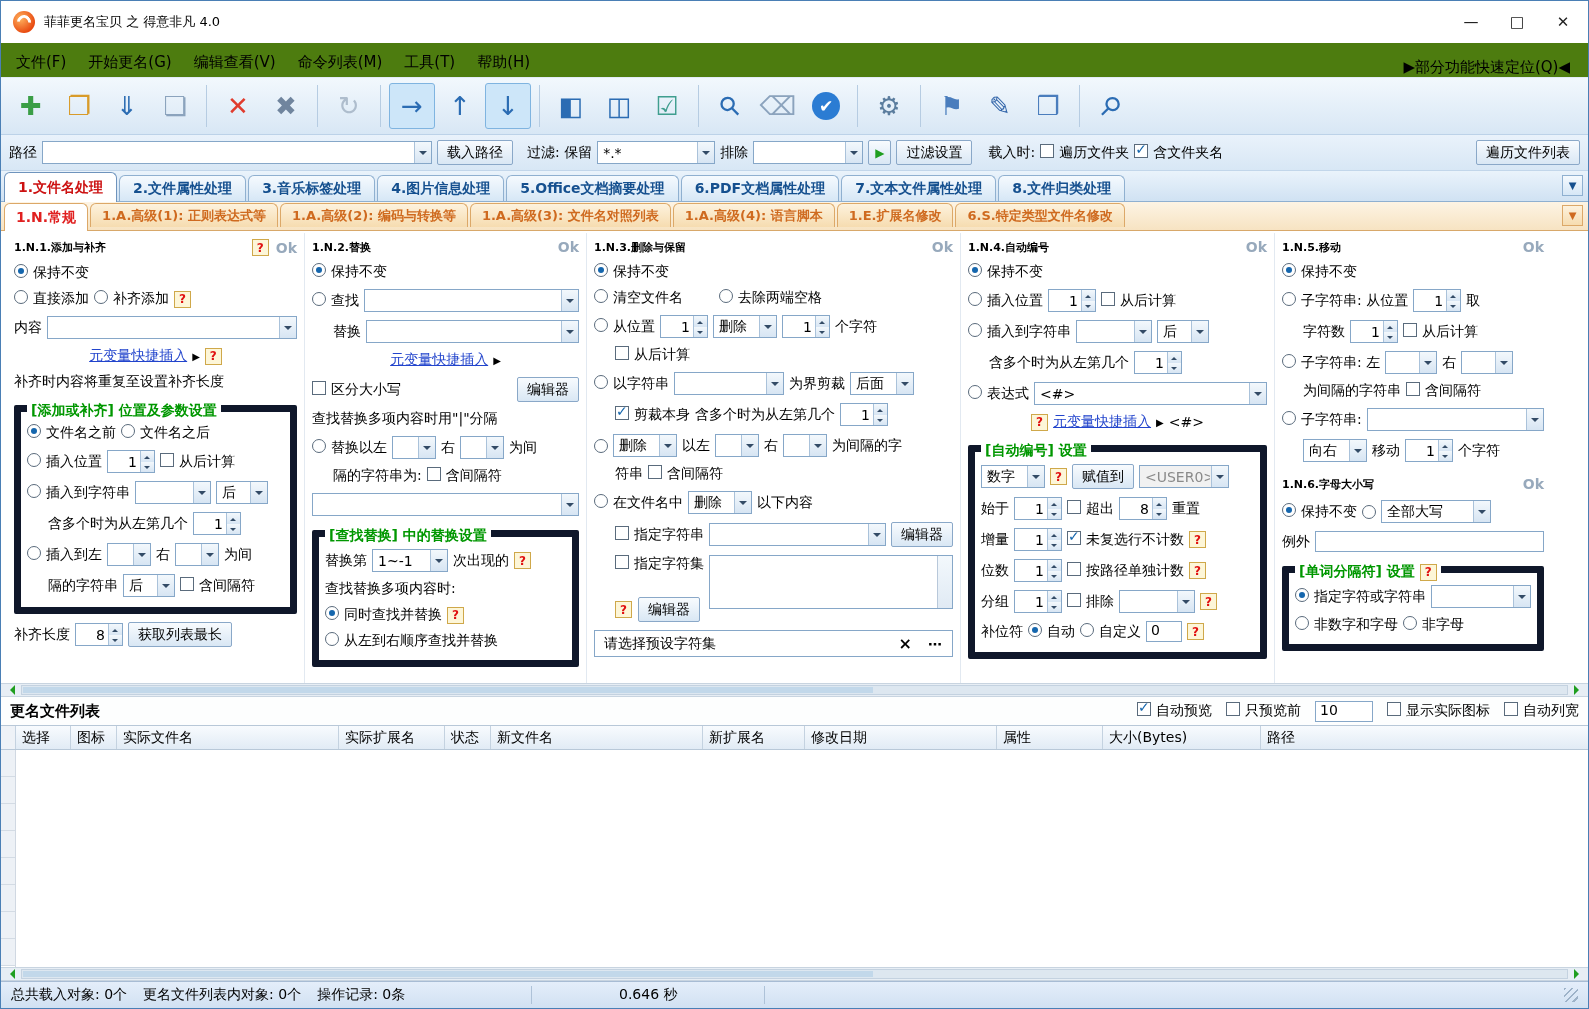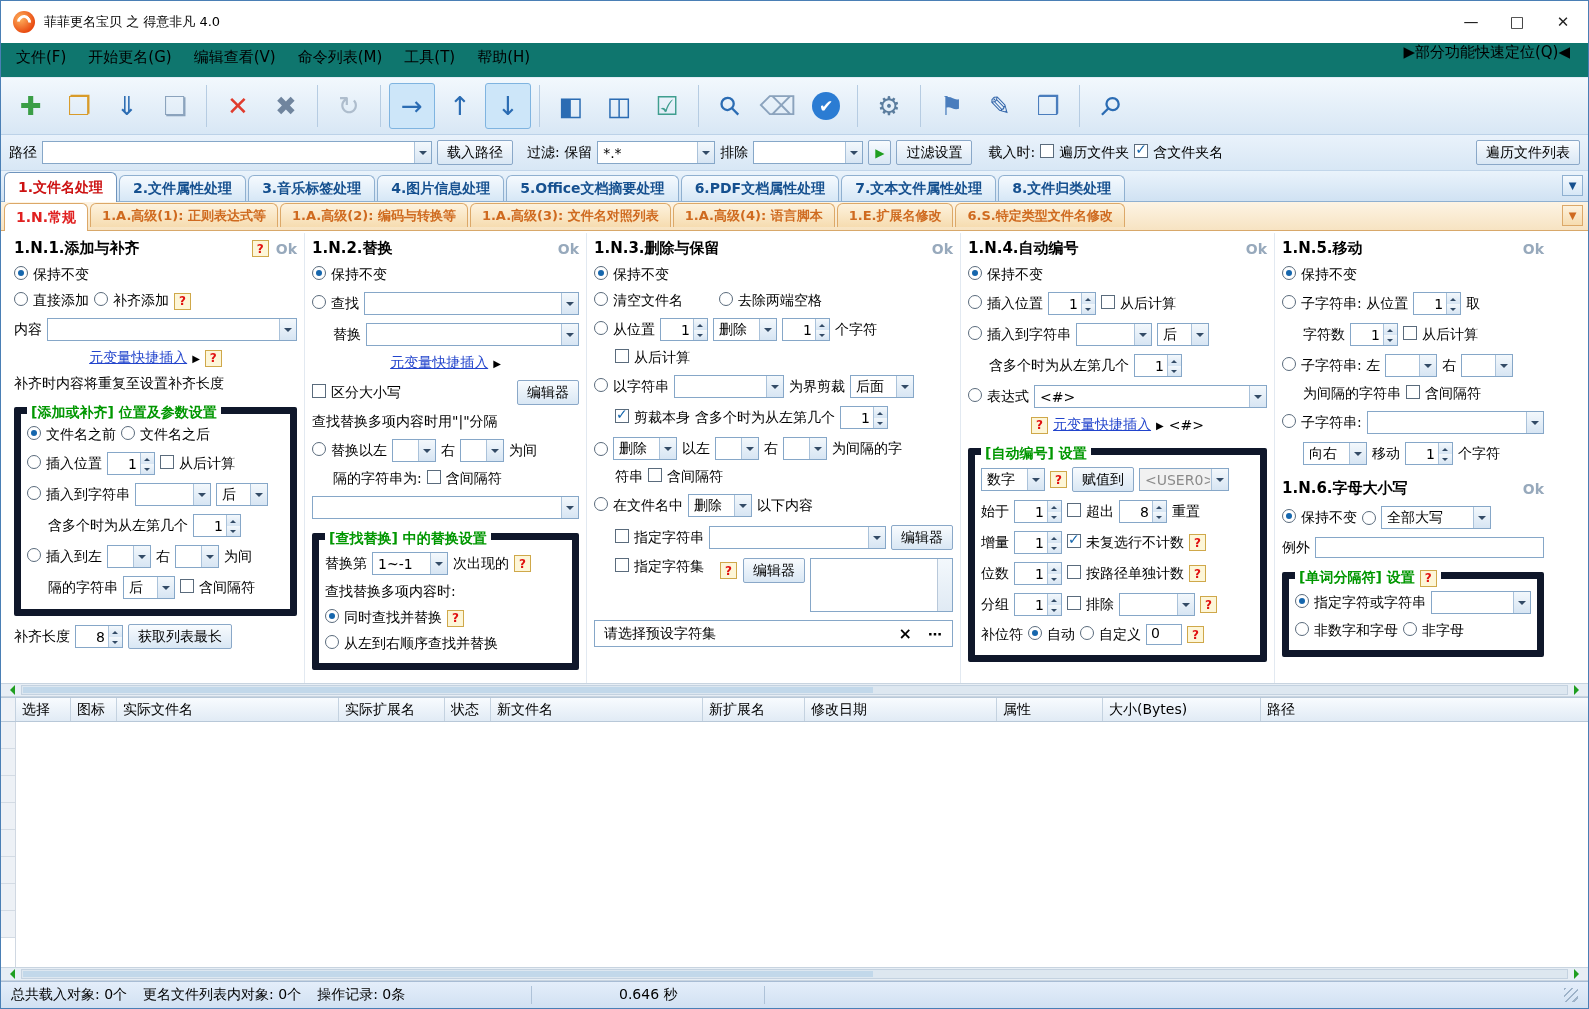--- a/index.html
+++ b/index.html
@@ -7,21 +7,21 @@
 body{font-family:"DejaVu Sans","Liberation Sans",sans-serif;font-size:14px;color:#000}
 .window{width:1589px;height:1009px;border:1px solid #4a7fb5;background:#fff;display:flex;flex-direction:column;overflow:hidden}
 
 .titlebar{height:42px;display:flex;align-items:center;padding:0 2px 0 12px;background:#fff;flex:none}
 .appicon{width:22px;height:22px;border-radius:50%;background:radial-gradient(circle at 35% 35%,#ffb25e,#e84a10 72%);position:relative;margin-right:9px;flex:none}
 .appicon::after{content:"";position:absolute;inset:4px;border:3px solid transparent;border-top-color:#fff;border-right-color:#fff;border-radius:50%;transform:rotate(-40deg)}
 .wtitle{font-size:13px}
 .wbtns{margin-left:auto;display:flex}
 .wbtn{width:46px;height:34px;display:flex;align-items:center;justify-content:center;font-size:15px;color:#222}
 
-.menubar{height:34px;display:flex;align-items:flex-start;background:#0f766e;padding:0 4px;flex:none}
+.menubar{height:34px;display:flex;align-items:flex-end;background:#4d7c0f;padding:0 4px;flex:none}
 .mitem{padding:5px 11px;font-size:15px}
 .qlocate{margin-left:auto;margin-right:14px;font-size:15px}
 
 .toolbar{height:58px;background:linear-gradient(#f2f8fd,#d8e7f5);border-top:1px solid #e2ecf6;border-bottom:1px solid #bcd2e8;display:flex;align-items:center;padding:0 6px;flex:none}
 .tbtn{width:46px;height:46px;display:flex;align-items:center;justify-content:center;border:1px solid transparent;border-radius:3px;margin:0 1px}
 .tbtn.pressed{background:#cde6f9;border-color:#7fb4e0}
 .tg{font-size:26px;line-height:1}
 .tg.rot{transform:rotate(-45deg)}
 .tg.pinrot{transform:rotate(45deg);font-weight:bold}
 .tg.circ{background:#2b7cd3;color:#fff;width:28px;height:28px;border-radius:50%;display:flex;align-items:center;justify-content:center;font-size:17px}
@@ -63,21 +63,21 @@
 .tabmore1{margin-left:auto;width:21px;height:21px;margin-bottom:5px;margin-right:2px;border:1px solid #8fb0d0;background:linear-gradient(#f5fafe,#d6e7f6);color:#15508f;font-size:10px;display:flex;align-items:center;justify-content:center;flex:none}
 .tabs2{height:29px;background:linear-gradient(#fdf4e4,#f7e3c2);display:flex;align-items:flex-end;padding:0 3px;flex:none;border-bottom:1px solid #d8a86a}
 .tab2{height:24px;display:flex;align-items:center;padding:0 11px;margin-right:2px;border:1px solid #dca868;border-bottom:none;border-radius:6px 6px 0 0;background:linear-gradient(#fdf2dd,#f6dcb0);color:#cf6a1f;font-weight:bold;font-size:13px;white-space:nowrap}
 .tab2.active{height:28px;background:#fff;color:#e02020;margin-bottom:-1px;font-size:14px}
 .tabmore2{margin-left:auto;width:21px;height:21px;margin-bottom:4px;margin-right:2px;border:1px solid #dca868;background:linear-gradient(#fdf2dd,#f6dcb0);color:#cf6a1f;font-size:10px;display:flex;align-items:center;justify-content:center;flex:none}
 
 .panels{height:452px;display:flex;background:#fff;padding:2px 4px 0 6px;overflow:hidden;flex:none}
 .panel{padding:0 7px;border-right:1px solid #e2e9f1;overflow:hidden}
 .panel:last-child{border-right:none}
 .phead{display:flex;align-items:center;gap:7px;margin:6px 0 2px}
-.ptitle{font-weight:bold;font-size:15px;white-space:nowrap}
+.ptitle{font-weight:bold;font-size:11px;white-space:nowrap}
 .fill{flex:1}
 .fs{border:7px solid #0f172a;border-radius:2px;margin-top:14px;padding:4px 6px 2px;position:relative}
 .fs .lg{position:absolute;top:-10px;left:6px;background:#fff;padding:0 4px;color:#009700;font-weight:bold;font-size:14px;display:inline-flex;gap:5px;align-items:center;white-space:nowrap}
 .note{white-space:nowrap}
 .bigbox{flex:1;height:54px;border:1px solid #86a7c8;background:#fff;position:relative}
 .bigbox::after{content:"";position:absolute;right:0;top:0;bottom:0;width:14px;background:linear-gradient(#f3f8fc,#e0eaf4);border-left:1px solid #b8c8da}
 .preset{display:flex;align-items:center;border:1px solid #86a7c8;height:27px;padding:0 9px;margin:8px 0;background:#fff}
 .preset .x{font-weight:bold;font-size:16px;margin-left:auto}
 .preset .more{font-weight:bold;margin-left:16px;letter-spacing:1px}
 
@@ -627,21 +627,21 @@
             <i class="cb"></i>
             <span>指定字符串</span>
           </label>
         <span class="cmb fgrow">
             <span class="v"></span>
             <span class="da"></span>
           </span>
         <span class="bt">编辑器</span>
       </div>
       <div class="row ind" style="align-items:flex-start">
-        <div style="display:flex;gap:16px">
+        <div style="display:flex;flex-direction:column;gap:24px">
           <label class="r">
               <i class="cb"></i>
               <span>指定字符集</span>
             </label>
           <span style="display:flex;gap:6px;align-items:center">
             <span class="q">?</span>
             <span class="bt">编辑器</span>
           </span>
         </div>
         <span class="bigbox"></span>
@@ -961,20 +961,41 @@
       </div>
     </section>
   </div>
 
   <div class="hscroll">
     <span class="sarrL"></span>
     <span class="strack"></span>
     <span class="sarrR"></span>
   </div>
 
+  <div class="listbar">
+    <span class="listtitle">更名文件列表</span>
+    <span class="fill"></span>
+    <label class="r">
+        <i class="cb on"></i>
+        <span>自动预览</span>
+      </label>
+    <label class="r">
+        <i class="cb"></i>
+        <span>只预览前</span>
+      </label>
+    <span class="inp" style="width:58px">10</span>
+    <label class="r">
+        <i class="cb"></i>
+        <span>显示实际图标</span>
+      </label>
+    <label class="r">
+        <i class="cb"></i>
+        <span>自动列宽</span>
+      </label>
+  </div>
 
   <div class="thead">
       <span class="th corner"></span>
       <span class="th" style="width: 55px;">选择</span>
       <span class="th" style="width: 46px;">图标</span>
       <span class="th" style="width: 222px;">实际文件名</span>
       <span class="th" style="width: 106px;">实际扩展名</span>
       <span class="th" style="width: 46px;">状态</span>
       <span class="th" style="width: 212px;">新文件名</span>
       <span class="th" style="width: 102px;">新扩展名</span>

